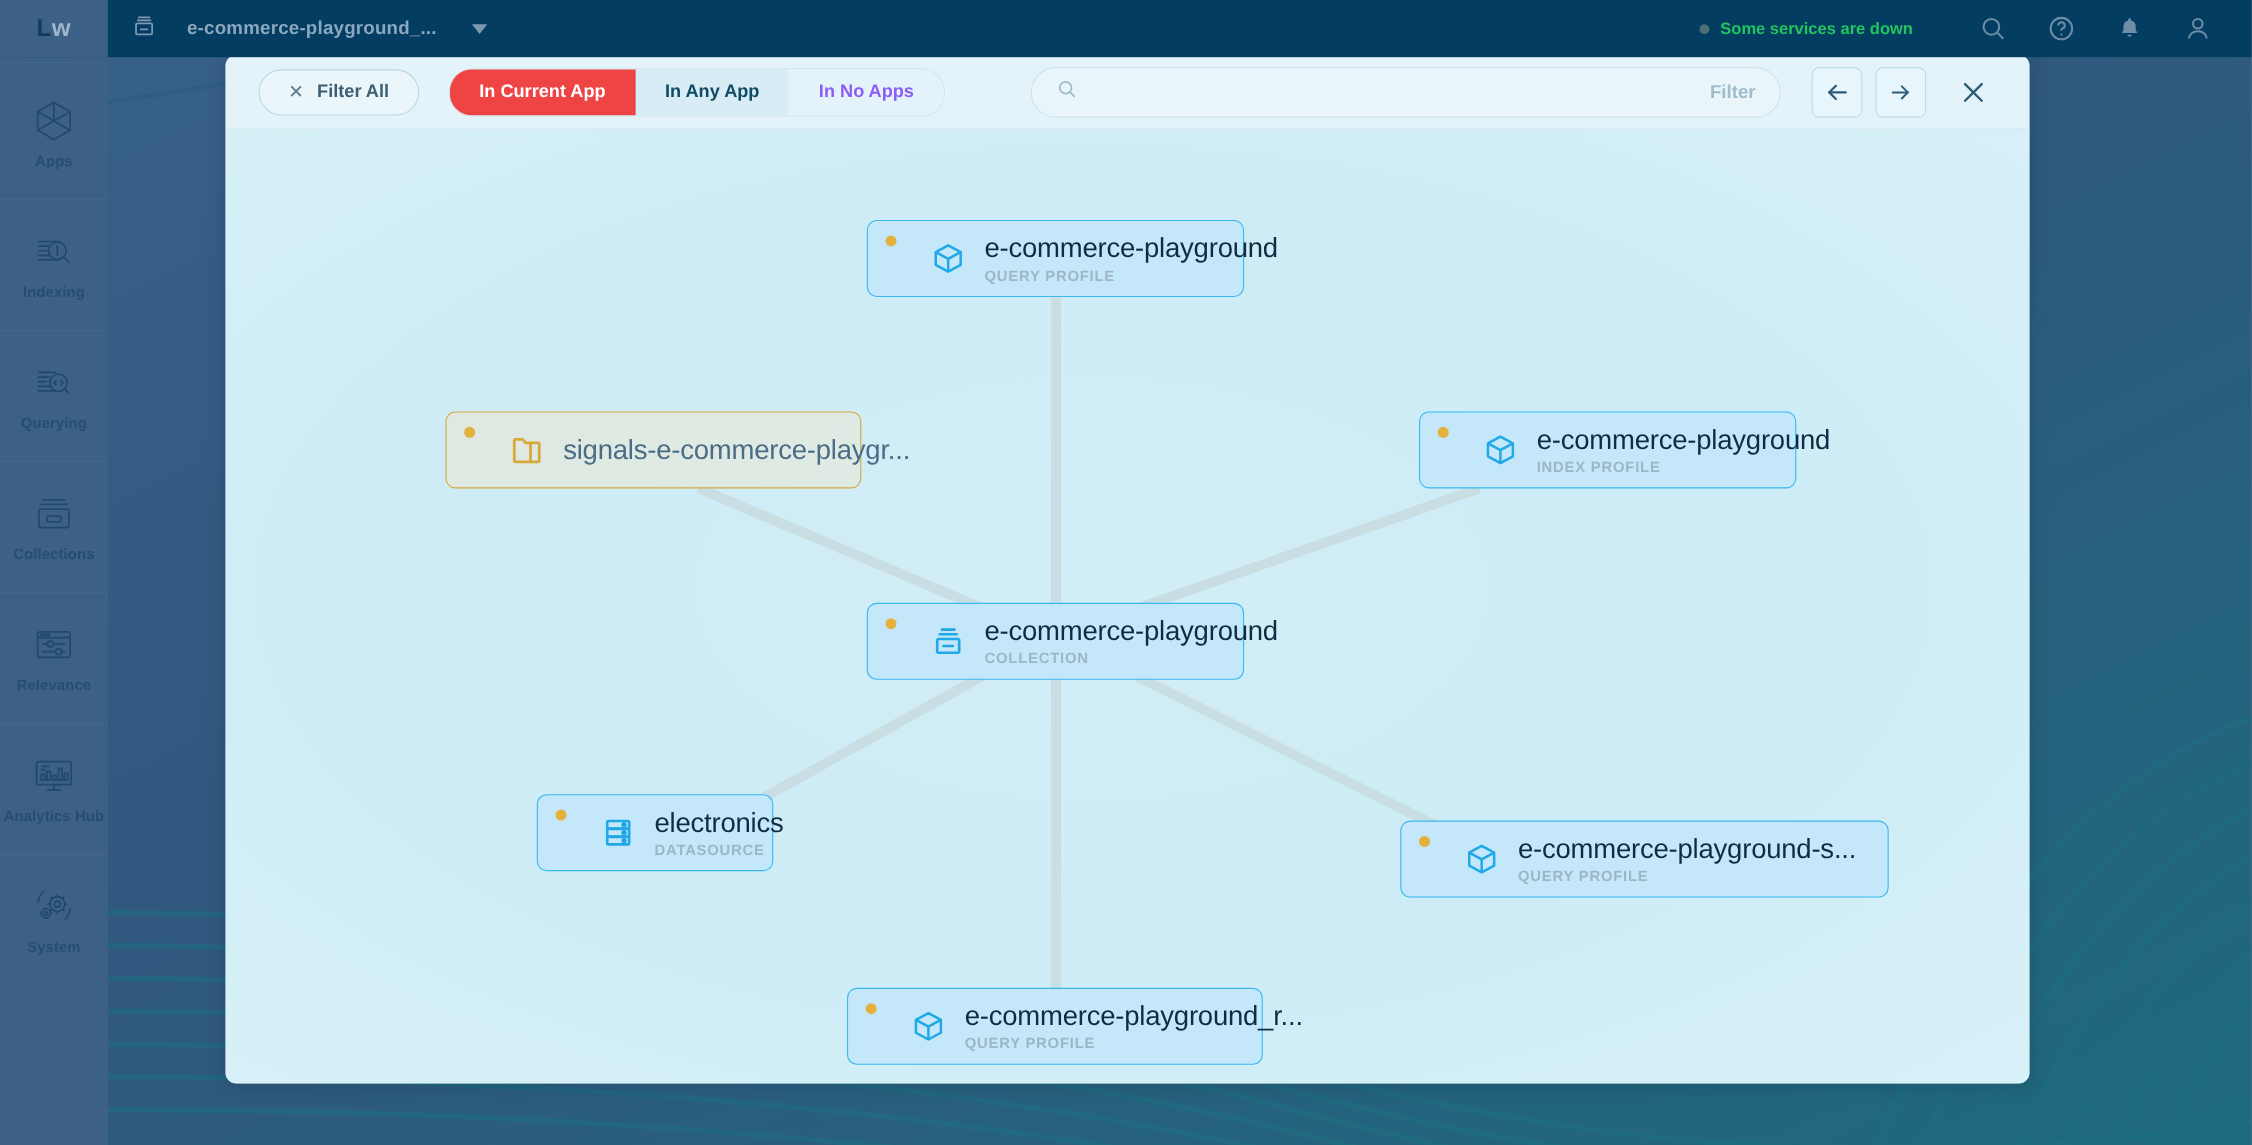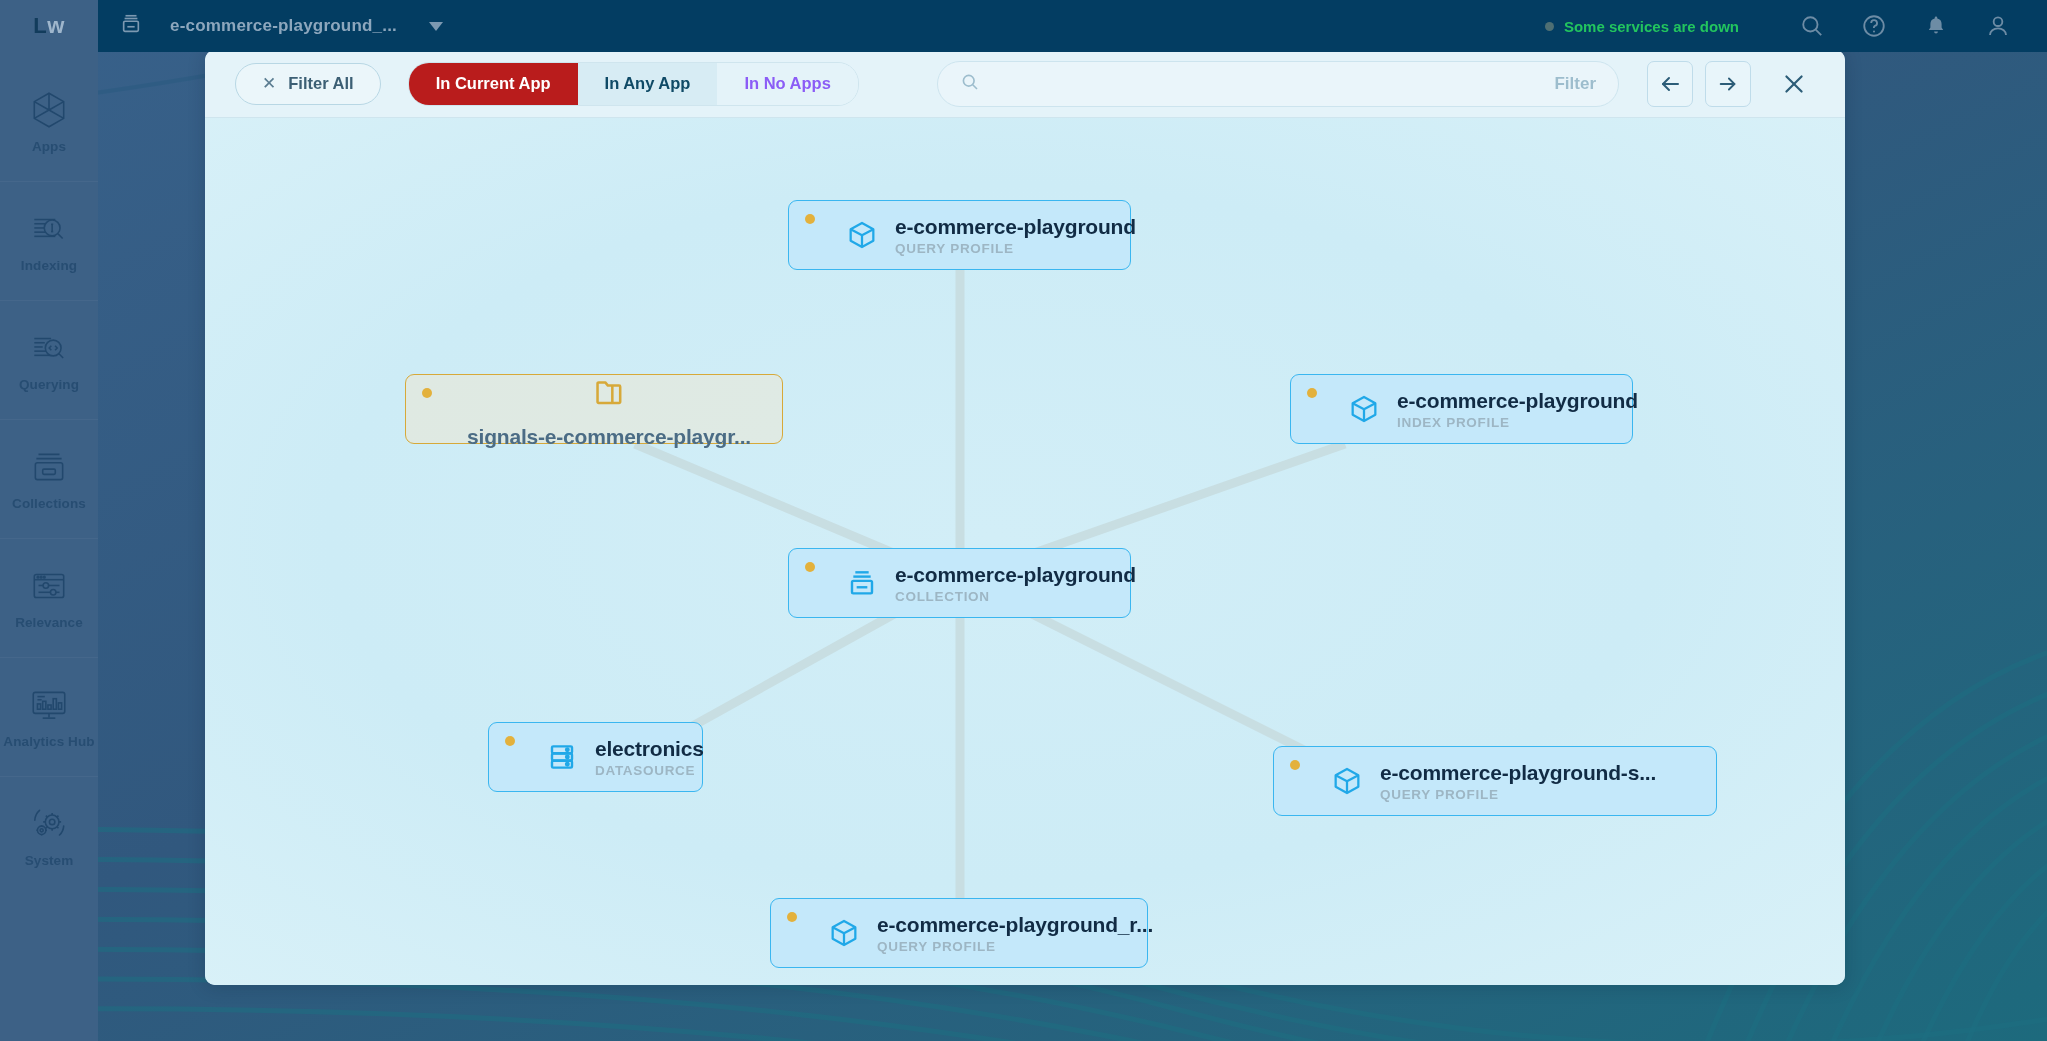--- a/index.html
+++ b/index.html
@@ -78,21 +78,21 @@
   }
   #clear-x { font-size:17px; font-weight:400; color:#5b7d91; line-height:1; }
   #seg-group {
     display:flex; margin-left:27px; border-radius:21px; overflow:hidden;
     border:1px solid #cfe5ee;
   }
   .seg-btn {
     height:42px; padding:0 27px; display:flex; align-items:center; justify-content:center;
     font-size:16.5px; font-weight:700; cursor:pointer; white-space:nowrap;
   }
-  .seg-btn.active { background:#b91c1c; color:#ffffff; }
+  .seg-btn.active { background:#ef4444; color:#ffffff; }
   .seg-btn.normal { background:#d7ecf4; color:#0f4a66; }
   .seg-btn.muted  { background:#e4f3f9; color:#8b5cf6; }
   #filter-wrap {
     flex:1; margin-left:78px; margin-right:16px; position:relative;
   }
   #filter-box {
     height:46px; border:1px solid #cde4ee; border-radius:23px;
     background:rgba(255,255,255,.22); display:flex; align-items:center;
     padding:0 22px; gap:13px;
   }
@@ -119,30 +119,29 @@
   #edges { position:absolute; inset:0; }
 
   .node {
     position:absolute; display:flex; align-items:center; gap:16px;
     border-radius:9px; padding:0 26px 0 56px; cursor:pointer;
     background:#c4e8fa; border:1.6px solid #3ab6f0; height:70px;
   }
   .node.amber {
     background:linear-gradient(120deg,#dfe9e2 0%,#dfeae4 100%);
     border:1.6px solid #d7a939;
-    flex-direction:column;
   }
   .node-dot {
     position:absolute; left:16px; top:13px; width:10px; height:10px;
     border-radius:50%; background:#e3b13c;
   }
   .node-icon { width:34px; height:34px; display:flex; align-items:center; justify-content:center; color:#20a8e8; flex:0 0 auto; }
   .node.amber .node-icon { color:#d7a939; }
   .node-texts { display:flex; flex-direction:column; gap:2px; }
-  .node-title { font-size:21px; font-weight:700; color:#112b44; white-space:nowrap; letter-spacing:-.2px; }
+  .node-title { font-size:25px; font-weight:400; color:#112b44; white-space:nowrap; letter-spacing:-.2px;text-align:center; }
   .node.amber .node-title { color:#4b6c85; }
   .node-sub { font-size:13.5px; font-weight:700; color:#9db6c4; letter-spacing:.7px; }
 </style>
 </head>
 <body>
 
 <div id="bg-wrap">
   <svg id="bg-waves" viewBox="0 0 2047 1041" preserveAspectRatio="none">
     <defs>
       <linearGradient id="bgGrad" x1="0" y1="0" x2="1" y2="1">

